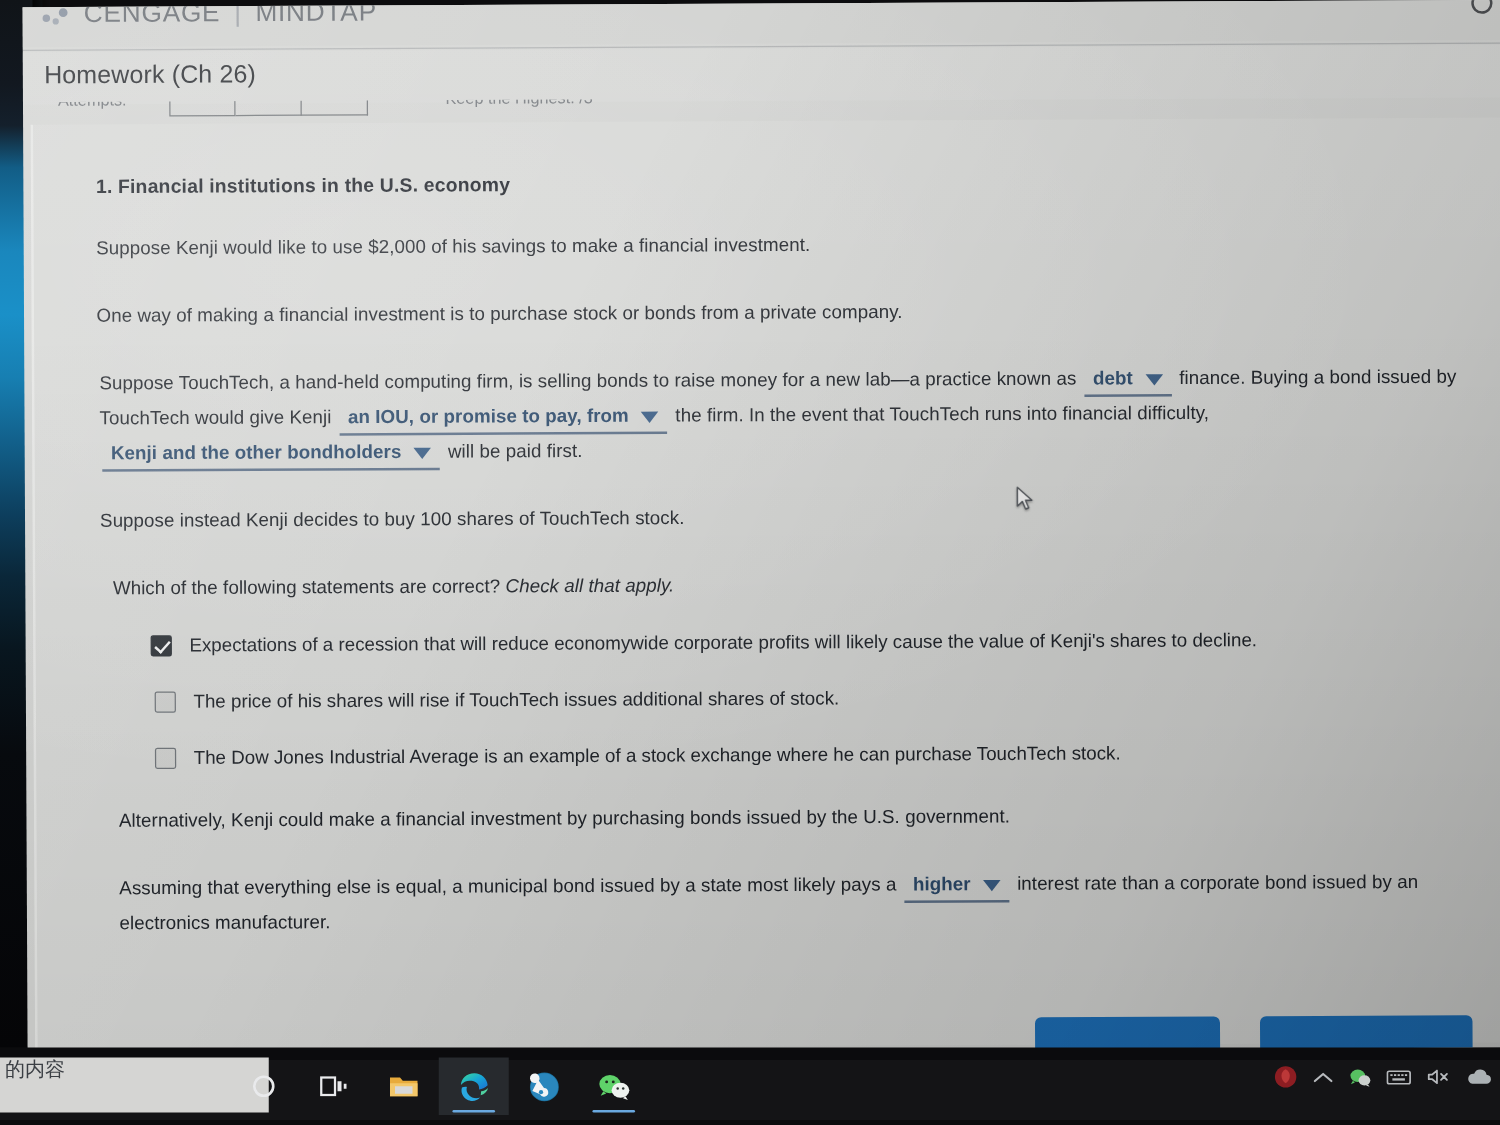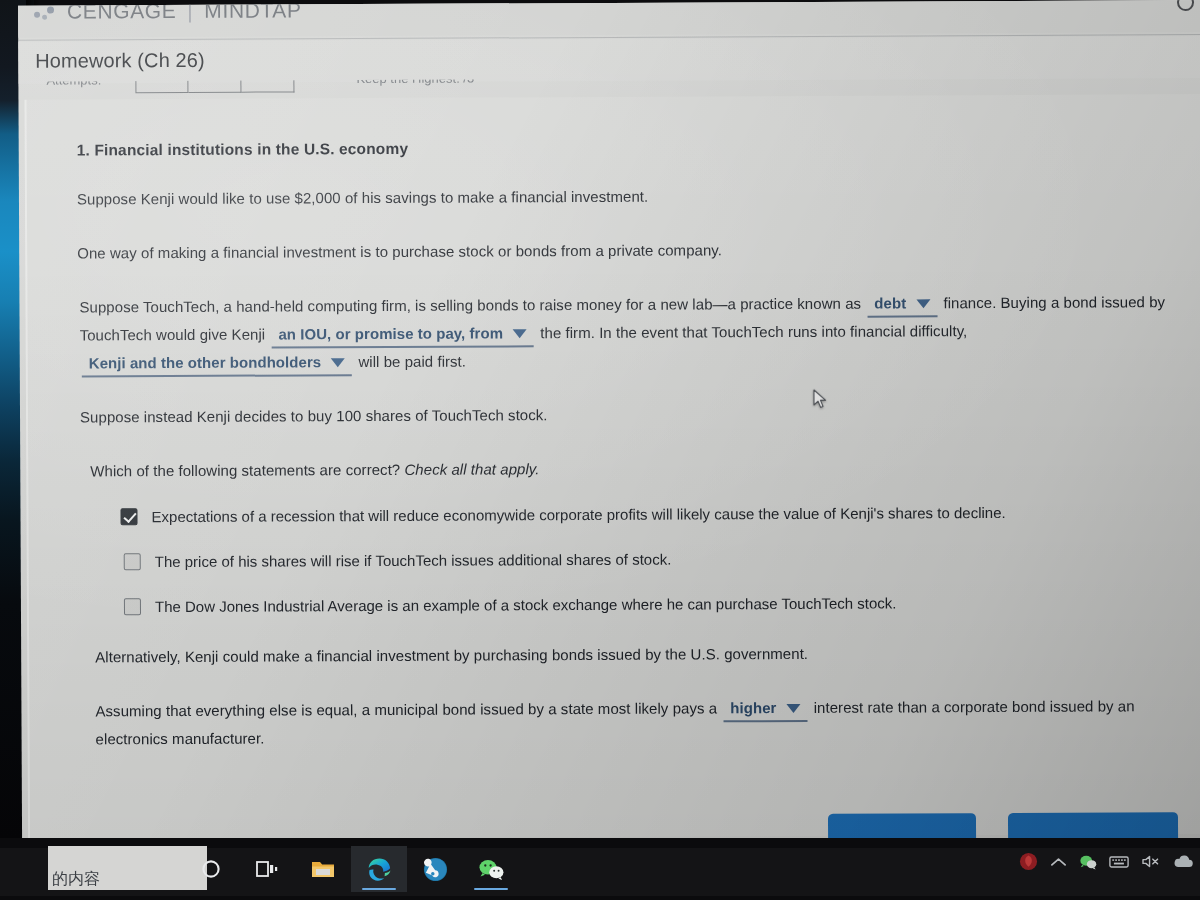--- a/index.html
+++ b/index.html
@@ -223,23 +223,23 @@
   
   .taskbar {
     position: absolute; left: 0; bottom: 0; width: 1200px; height: 62px;
     background: #0b0b0d;
   }
   .tb-strip {
     position: absolute; left: 0; top: 10px; width: 1200px; height: 48px;
     background: #141416;
   }
   .ime-chip {
-    position: absolute; left: 0; top: 8px; width: 159px; height: 44px;
+    position: absolute; left: 0; top: 8px; width: 215px; height: 44px;
     background: #d5d5d3;
-    display: flex; align-items: flex-end; margin-left: 48px;
+    display: flex; align-items: flex-start;
   }
   .ime-text {
     font-size: 16px; color: #3b3f44; margin-left: 4px;
     font-family: "DejaVu Sans", sans-serif;
     white-space: nowrap;
   }
   .tb-items {
     position: absolute; left: 183px; top: 8px; height: 46px;
     display: flex; align-items: center;
   }

